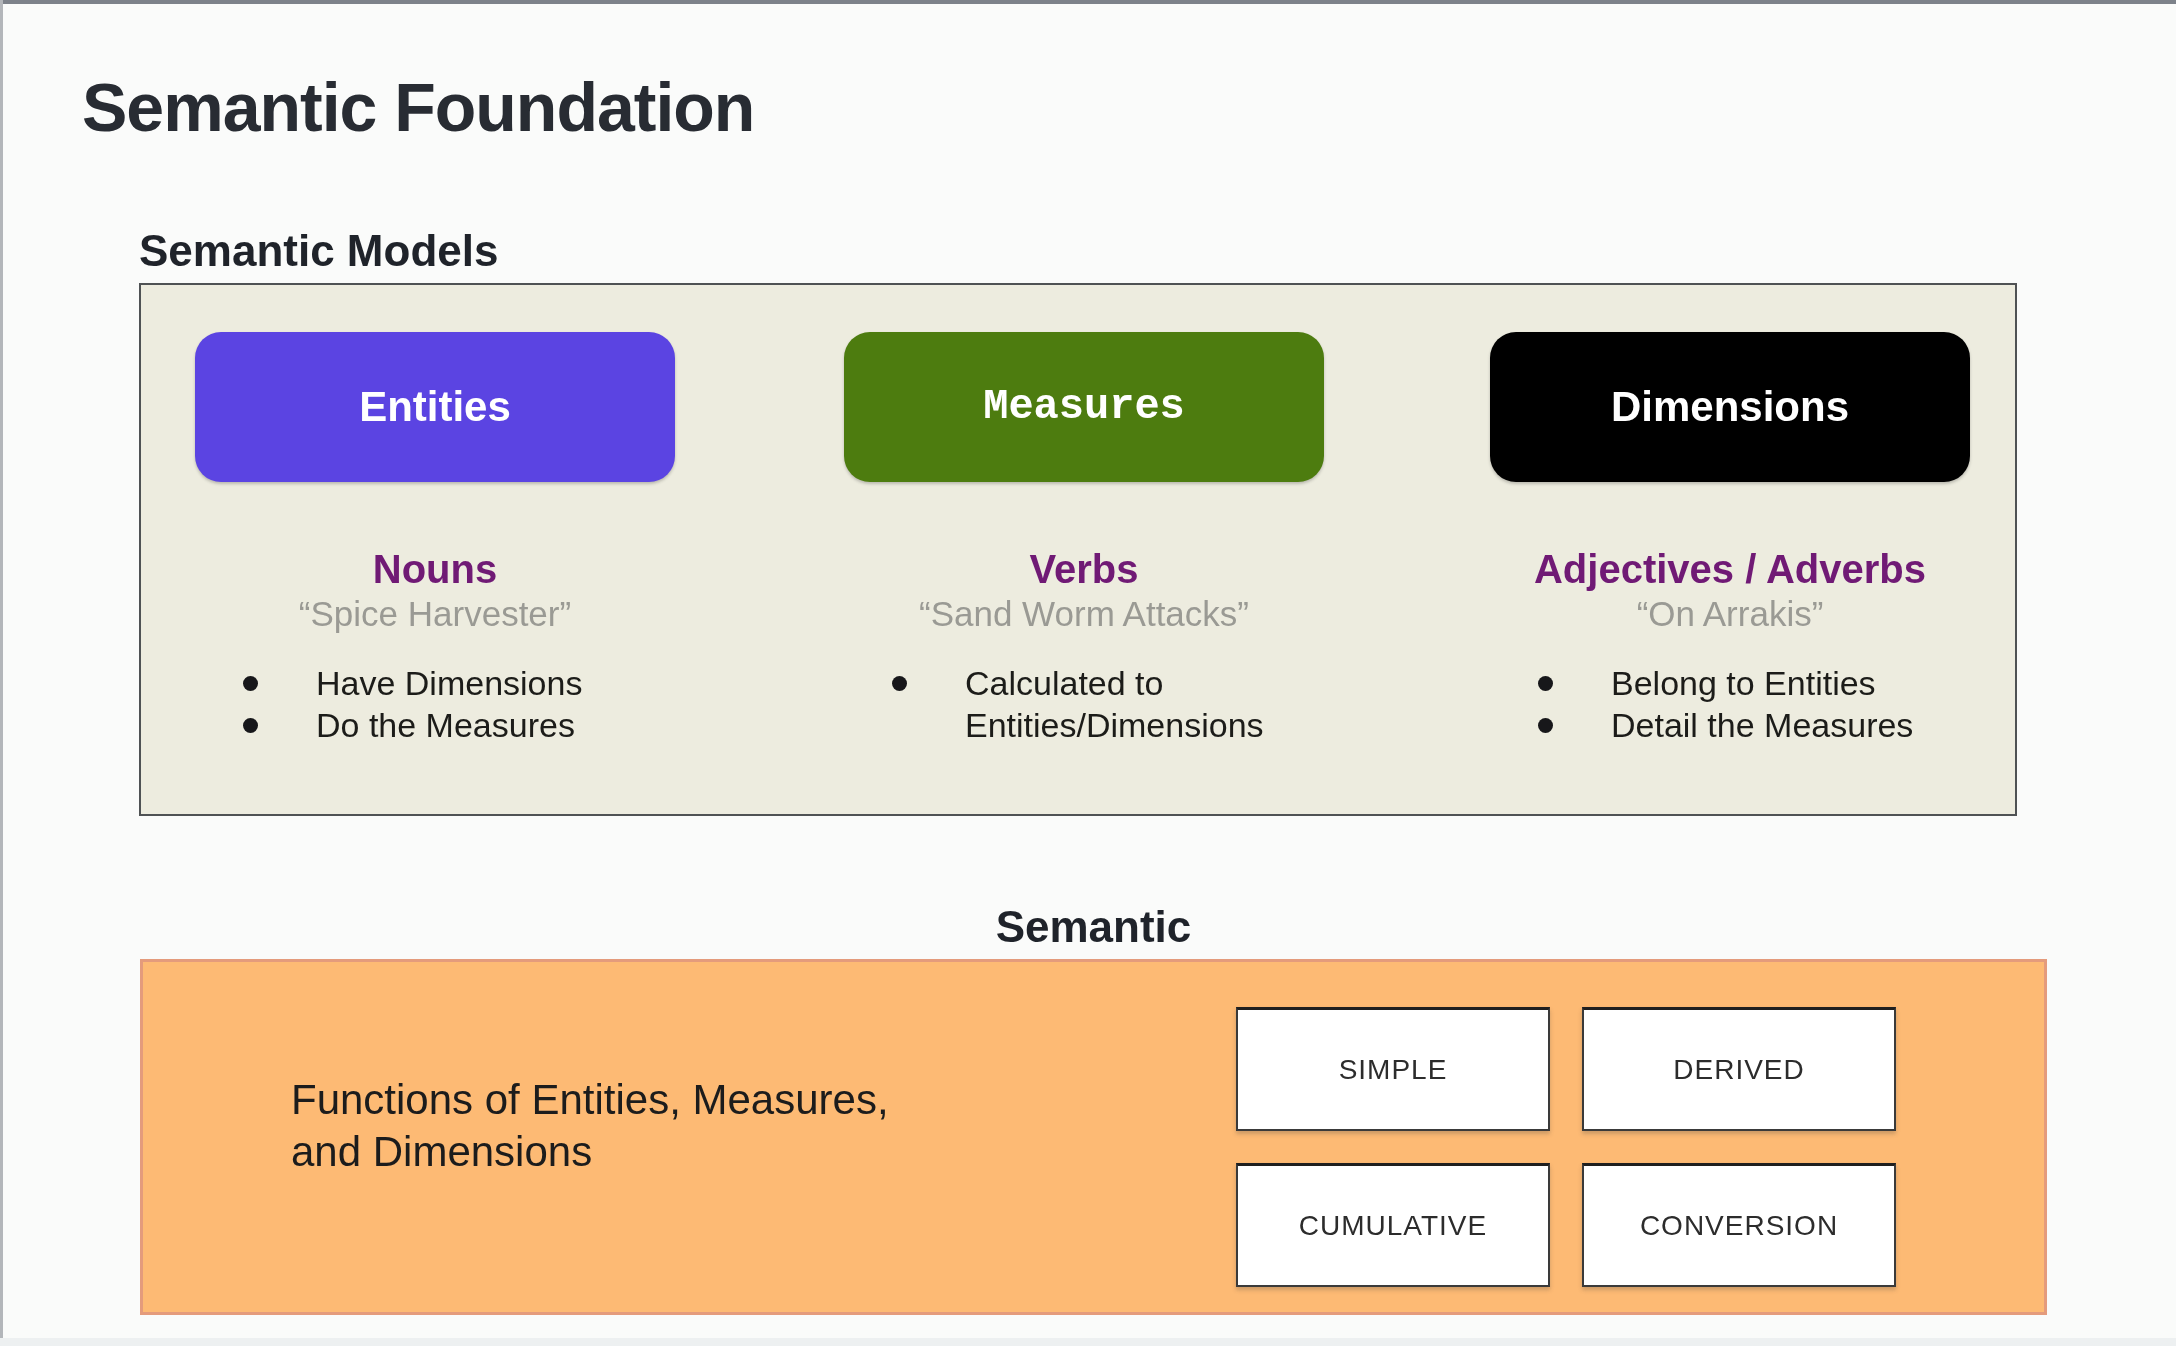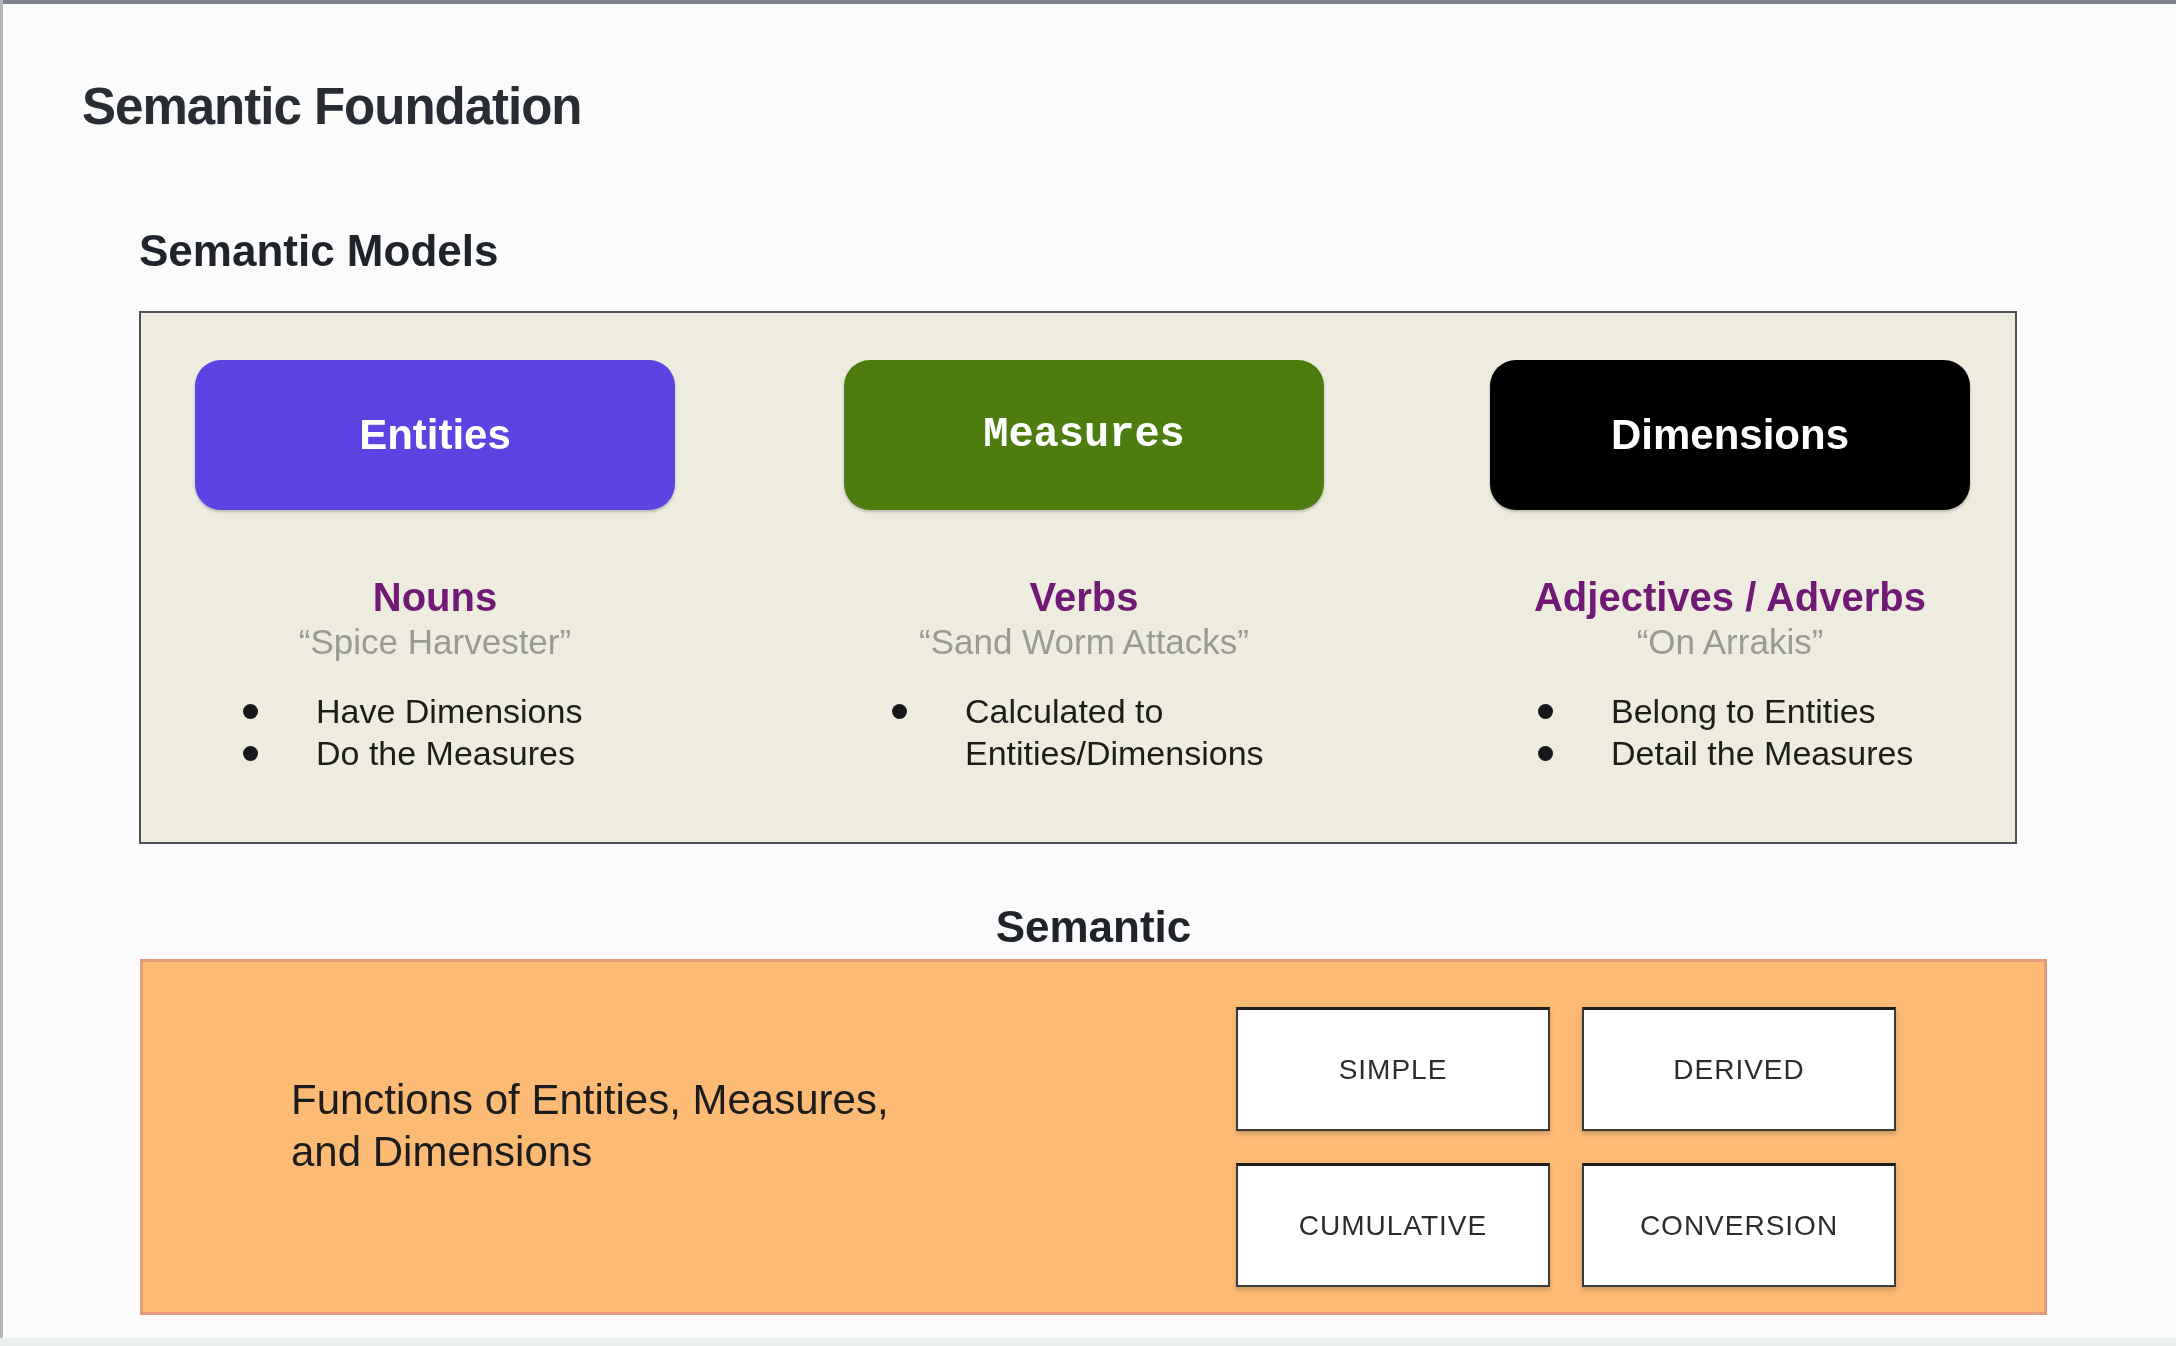--- a/index.html
+++ b/index.html
@@ -9,31 +9,31 @@
     font-family:"Liberation Sans", sans-serif;
     color:#1d1f24;
   }
   
   .edge-top{position:absolute;top:0;left:0;right:0;height:4px;background:#7d828a;}
   .edge-left{position:absolute;top:0;left:0;bottom:0;width:3px;background:#b3b6ba;}
   .edge-bottom{position:absolute;left:0;right:0;bottom:0;height:8px;background:#edf0f1;}
 
   .slide-title{
     position:absolute;left:82px;top:68px;
-    font-size:51px;line-height:78px;font-weight:600;letter-spacing:-1px;
+    font-size:68px;line-height:78px;font-weight:600;letter-spacing:-1px;
     color:#282c33;
   }
 
   .sm-heading{
     position:absolute;left:139px;top:226px;width:1878px;
     font-size:44px;line-height:50px;font-weight:bold;color:#1f232a;
   }
   .sm-panel{
     position:absolute;left:139px;top:283px;width:1878px;height:533px;
-    box-sizing:border-box;border:2px solid #4f5254;background:#EDECDF;margin-top:28px;
+    box-sizing:border-box;border:2px solid #4f5254;background:#EDECDF;
   }
   .sm-col{position:absolute;top:47px;width:480px;}
   .sm-col.c0{left:54px;}
   .sm-col.c1{left:703px;}
   .sm-col.c2{left:1349px;}
   .pill{
     height:150px;border-radius:26px;
     display:flex;align-items:center;justify-content:center;
     color:#ffffff;font-size:42px;font-weight:bold;
     box-shadow:0 2px 3px rgba(40,40,40,0.25);

